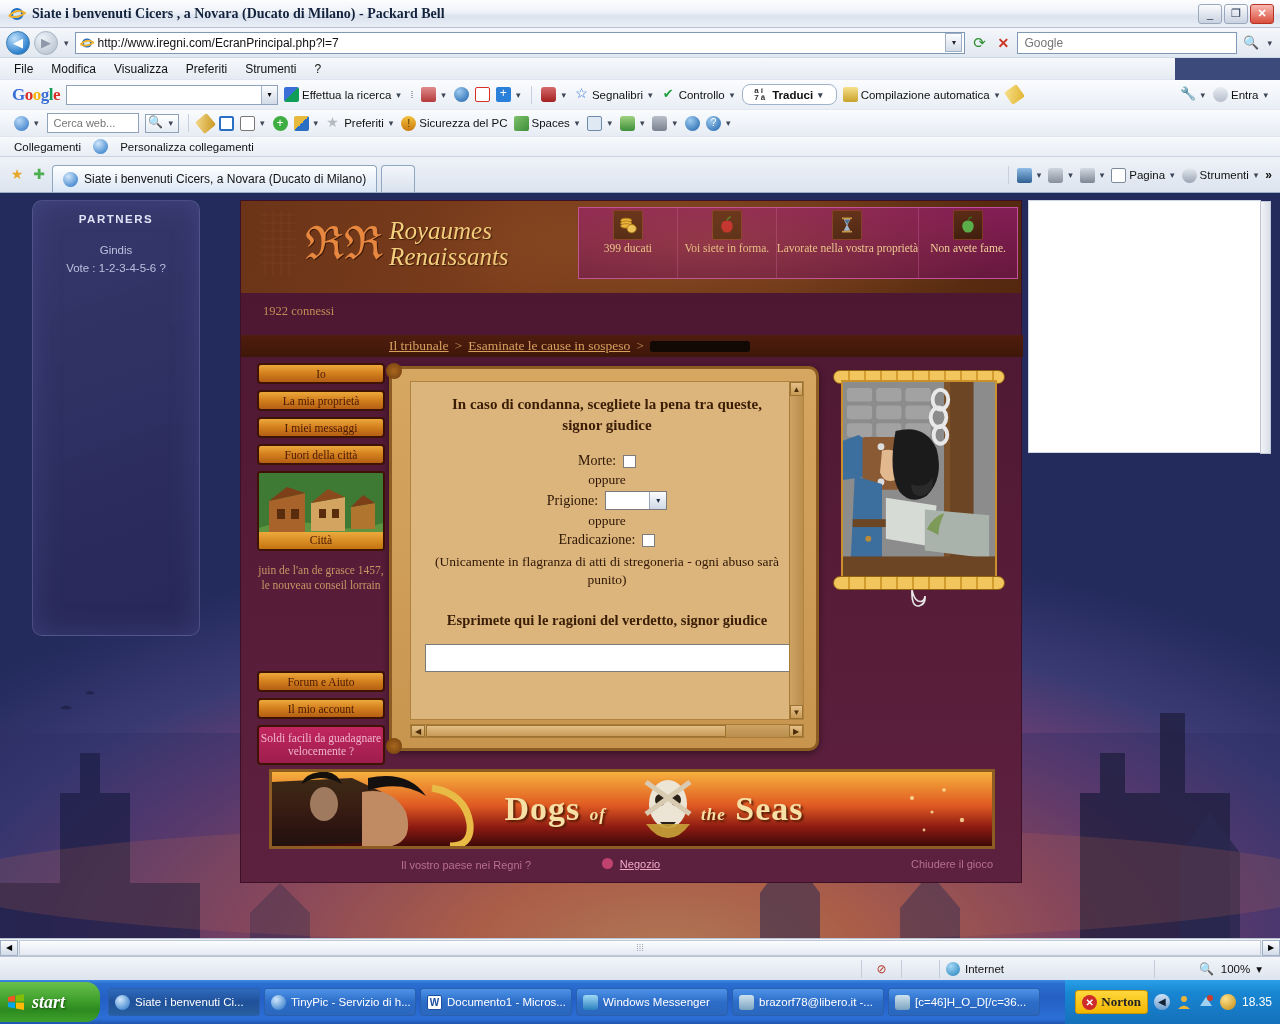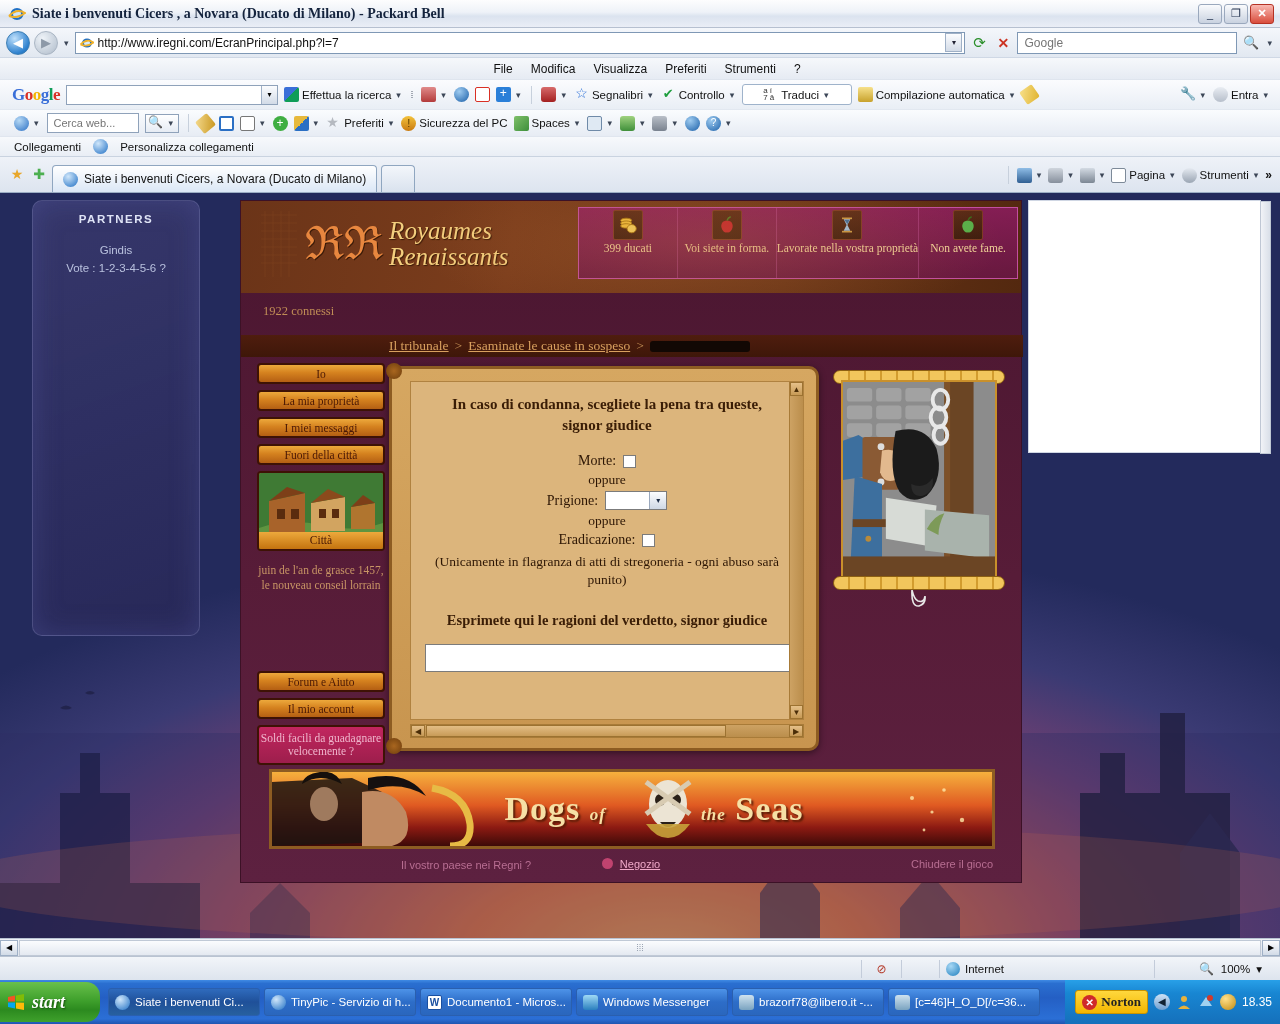--- a/index.html
+++ b/index.html
@@ -47,25 +47,24 @@
   .url-ico { width: 14px; height: 14px; margin: 0 4px 0 2px; flex: none; }
   .url-txt { font-size: 12px; color: #111; white-space: nowrap; overflow: hidden; }
   .url-drop { margin-left: auto; width: 17px; height: 19px; border: 1px solid #9fb0c6;
     background: linear-gradient(180deg,#fbfcfe,#d4dce8); font-size: 8px; text-align: center; line-height: 17px; color: #223; }
   .ab-ico { width: 20px; height: 20px; flex: none; display:flex;align-items:center;justify-content:center;font-size:14px;}
   .search-wrap { width: 220px; height: 22px; background: #fff; border: 1px solid #7f98b5; display: flex; align-items: center; padding: 0 4px; }
   .search-wrap input { border: 0; outline: none; width: 100%; font-size: 12px; color: #777; font-family: inherit; }
 
   
   .menubar {
-    position: absolute; left: 0; top: 58px; width: 1280px; height: 22px;
+    position: absolute; left: 0; top: 58px; width: 1175px; height: 22px;
     background: linear-gradient(180deg,#f6f8fb,#e6ebf3);
     display: flex; align-items: center; padding-left: 14px; gap: 18px;
     border-bottom: 1px solid #dfe5ee;
-    justify-content: center;
   }
   .menubar span { font-size: 12px; color: #111; }
 
   
   .gbar {
     position: absolute; left: 0; top: 80px; width: 1280px; height: 30px;
     background: linear-gradient(180deg,#fbfcfe,#e9eef5);
     display: flex; align-items: center; padding-left: 12px; gap: 6px;
     border-bottom: 1px solid #e2e8f0;
   }
@@ -394,21 +393,21 @@
     <span class="tbitem">
       <span class="sq" style="background:none;color:#2a6fd8;font-size:14px;line-height:13px;text-align:center;">☆</span>
       <span>Segnalibri</span>
         <span class="caret">▾</span>
     </span>
     <span class="tbitem">
       <span class="sq" style="background:none;color:#1e9e3e;font-size:13px;line-height:13px;text-align:center;">✔</span>
       <span>Controllo</span>
         <span class="caret">▾</span>
     </span>
-    <span class="tbitem" style="border:1px solid #9fb3cb;border-radius:3px;padding:2px 20px;background:#fff;">
+    <span class="tbitem" style="border:1px solid #9fb3cb;border-radius:8px;padding:2px 11px;background:#fff;font-weight:bold;">
       <span class="sq" style="background:none;font-size:8px;line-height:7px;color:#333;">a í<br>7 ā</span>
       <span>Traduci</span>
         <span class="caret">▾</span>
     </span>
     <span class="tbitem">
       <span class="sq" style="background:linear-gradient(180deg,#f6e08a,#c8a22c);"></span>
       <span>Compilazione automatica</span>
         <span class="caret">▾</span>
     </span>
     <span class="tbitem">

